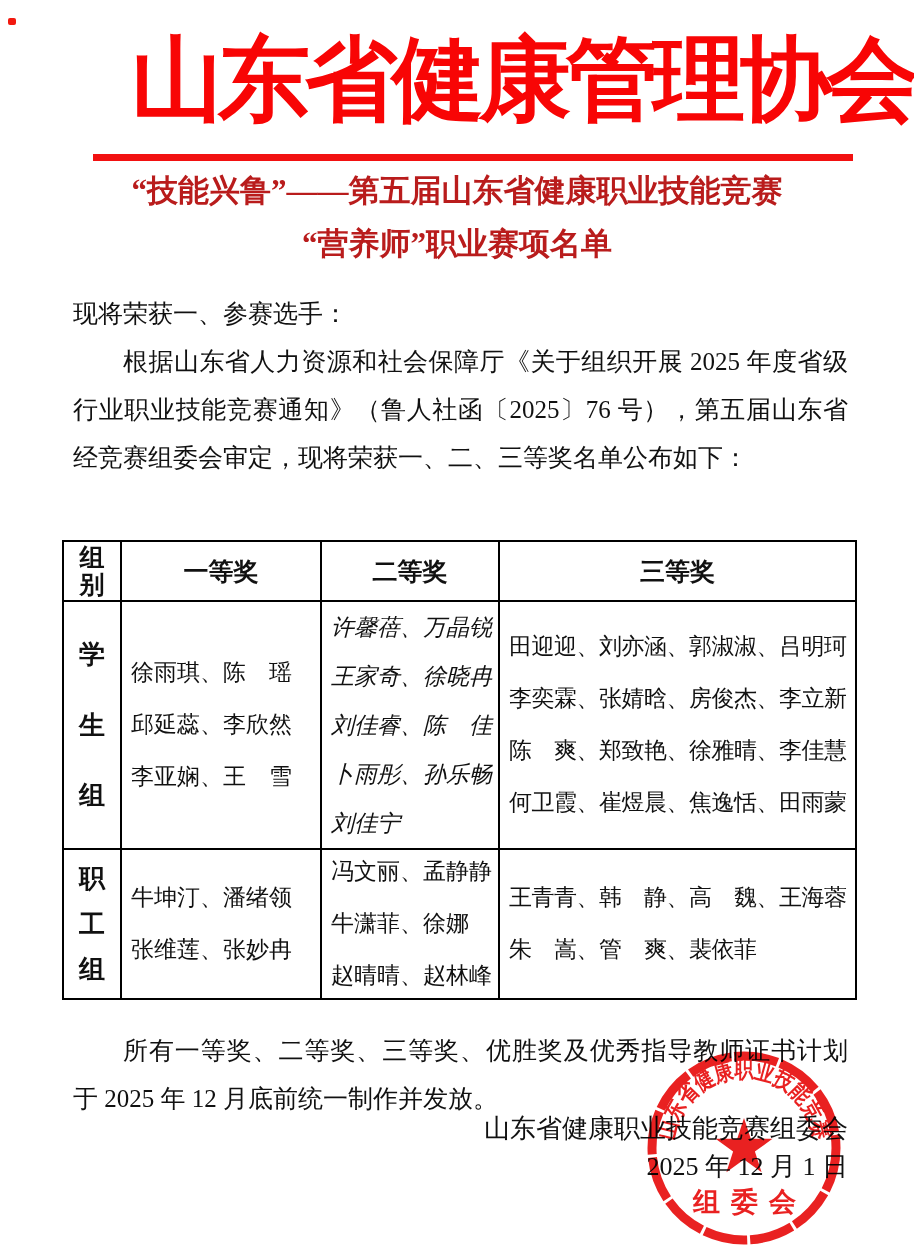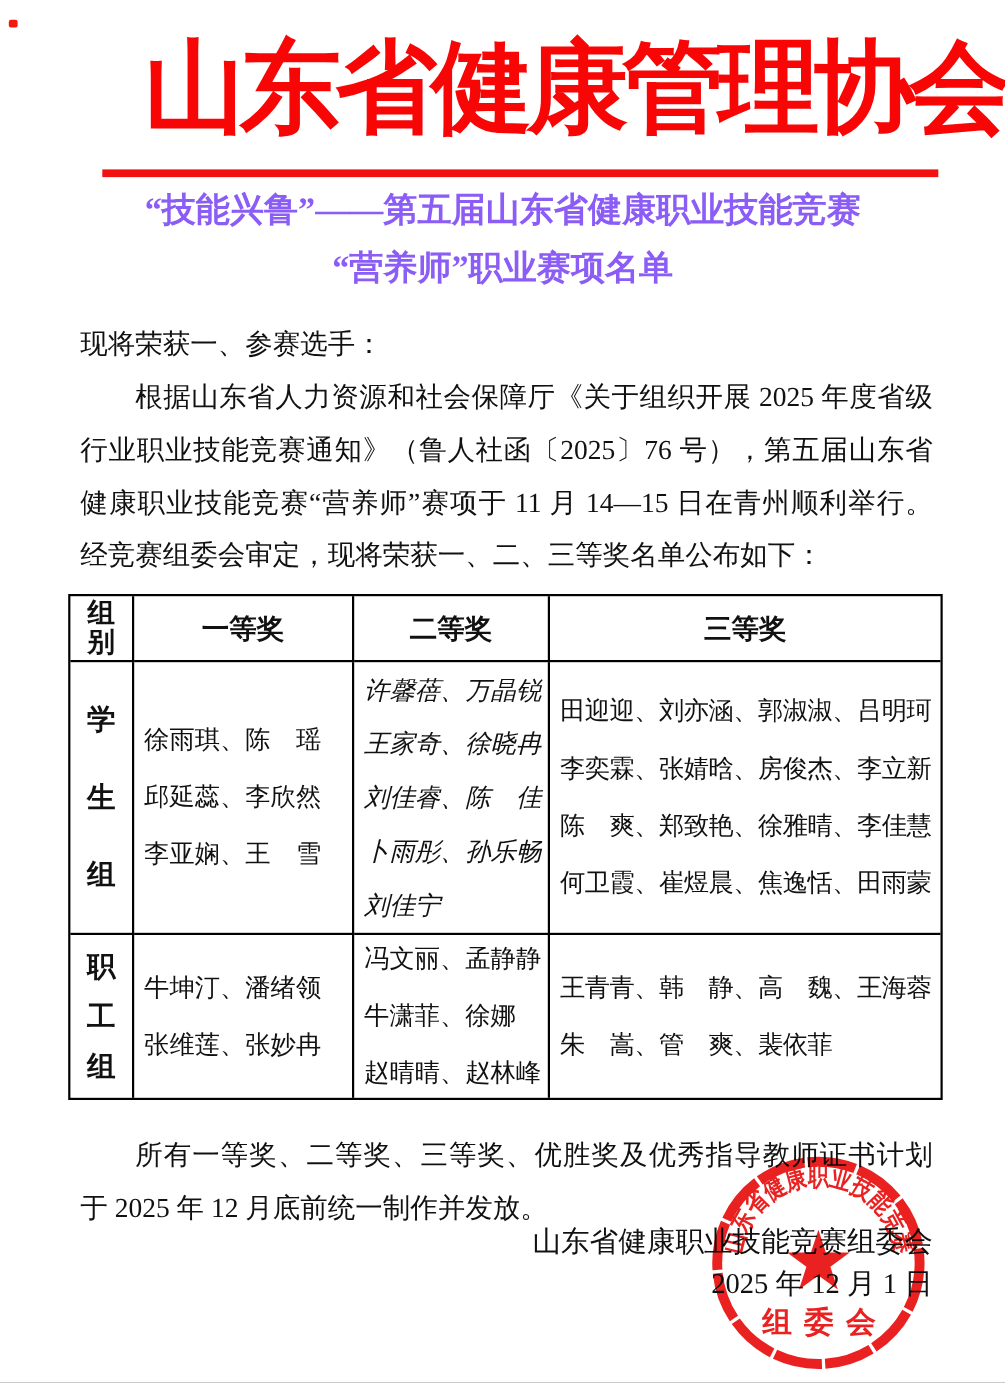--- a/index.html
+++ b/index.html
@@ -19,21 +19,21 @@
   .letterhead{
     position:absolute;left:0;top:24px;width:914px;height:112px;
     text-align:right;
     font-size:92px;font-weight:900;letter-spacing:-5px;
     color:#f80505;line-height:112px;white-space:nowrap;
   }
   .redline{position:absolute;left:93px;top:154px;width:760px;height:7px;background:#f21111;}
 
   
   .doc-title{position:absolute;left:0;top:164px;width:914px;text-align:center;
-    font-size:31px;font-weight:bold;line-height:53px;color:#8b5cf6;}
+    font-size:31px;font-weight:bold;line-height:53px;color:#b91c1c;}
   .doc-title div{white-space:nowrap;}
 
   
   .body-block{position:absolute;left:73px;top:290px;width:775px;font-size:25px;}
   .bline{height:48px;line-height:48px;white-space:nowrap;}
   .bline.just{text-align:justify;text-align-last:justify;white-space:normal;height:48px;overflow:visible;}
   .indent{text-indent:50px;}
 
   
   .award-table{
@@ -82,21 +82,20 @@
 
   <div class="doc-title">
     <div>“技能兴鲁”——第五届山东省健康职业技能竞赛</div>
     <div>“营养师”职业赛项名单</div>
   </div>
 
   <div class="body-block">
     <div class="bline">现将荣获一、参赛选手：</div>
     <div class="bline just indent">根据山东省人力资源和社会保障厅《关于组织开展 2025 年度省级</div>
     <div class="bline just">行业职业技能竞赛通知》（鲁人社函〔2025〕76 号），第五届山东省</div>
-    <div class="bline just">健康职业技能竞赛“营养师”赛项于 11 月 14—15 日在青州顺利举行。</div>
     <div class="bline">经竞赛组委会审定，现将荣获一、二、三等奖名单公布如下：</div>
   </div>
 
   <div class="award-table">
 
     <div class="cell hcell">
       <div class="stack">组</div>
       <div class="stack">别</div>
     </div>
     <div class="cell hcell">一等奖</div>

